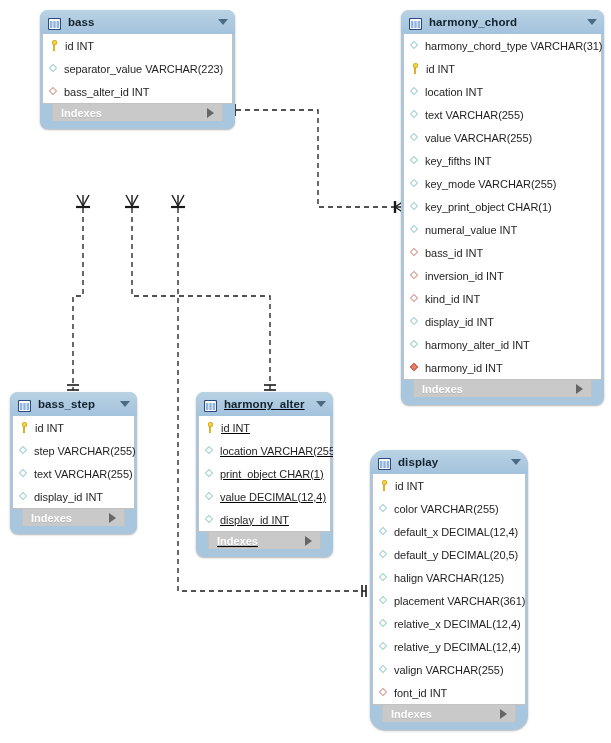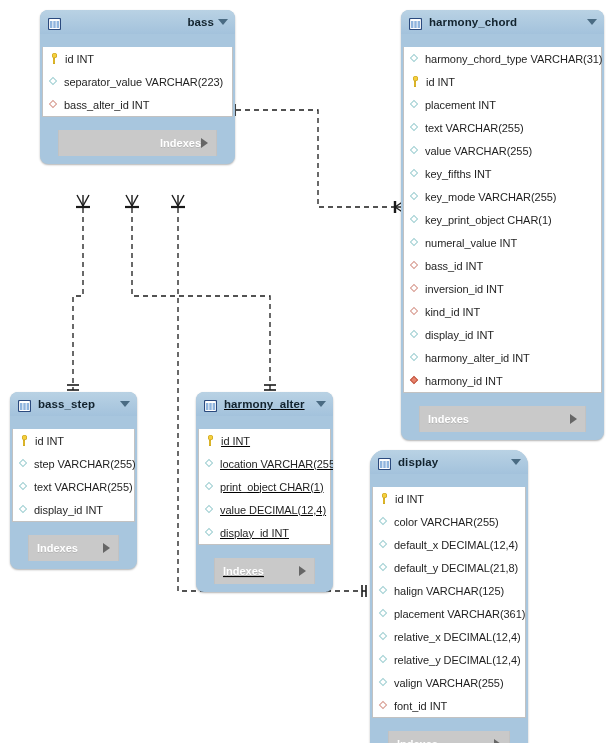--- a/index.html
+++ b/index.html
@@ -76,21 +76,21 @@
     border-top: 6px solid #4a6b83;
     margin-left: 4px;
   }
 
   .tbl-cols {
     background: #ffffff;
     border-left: 1px solid #c2c2c2;
     border-right: 1px solid #c2c2c2;
     border-bottom: 1px solid #c2c2c2;
     box-sizing: border-box;
-    margin: 13px 2px;
+    margin: 0 2px;
   }
   .col-row {
     height: 23px;
     display: flex;
     align-items: center;
     padding-left: 5px;
     box-sizing: border-box;
   }
   .col-ico {
     flex: 0 0 auto;
@@ -135,22 +135,22 @@
   .ico-dia.fk-nn::before { border-color: #c25a47; background: #e8826a; }
 
   .col-text {
     font-size: 11px;
     color: #1f1f1f;
     white-space: nowrap;
     letter-spacing: -0.05px;
   }
 
   .tbl-footer {
-    height: 26px;
-    margin: 0 18px;
+    height: 17px;
+    margin: 0 12px;
     background: #c9c9c9;
     display: flex;
     align-items: center;
     padding: 0 8px 0 8px;
     box-sizing: border-box;
     border-left: 1px solid #c2c2c2;
     border-right: 1px solid #c2c2c2;
   }
   .footer-label {
     font-size: 11px;
@@ -227,21 +227,21 @@
       <line x1="67" y1="385" x2="79" y2="385"></line>
       <line x1="67" y1="390" x2="79" y2="390"></line>
     </g>
     <g stroke="#1a1a1a" stroke-width="1.6" fill="none">
       <line x1="264" y1="385" x2="276" y2="385"></line>
       <line x1="264" y1="390" x2="276" y2="390"></line>
     </g>
   </svg>
 
   <div id="tables-layer">
-      <div class="table-box" style="left: 40px; top: 10px; width: 195px; text-align: right;">
+      <div class="table-box" style="left: 40px; top: 10px; width: 195px;">
         <div class="tbl-header">
           <span class="tbl-icon"><svg width="13" height="12" viewBox="0 0 13 12">
               <rect x="0.5" y="0.5" width="12" height="11" rx="1" fill="#ffffff" stroke="#2b4a7e" stroke-width="1.2"></rect>
               <rect x="2" y="3" width="2.4" height="7" fill="#8fb4dd"></rect>
               <rect x="5.3" y="3" width="2.4" height="7" fill="#8fb4dd"></rect>
               <rect x="8.6" y="3" width="2.4" height="7" fill="#8fb4dd"></rect>
             </svg></span>
           <span class="tbl-title">bass</span>
           <span class="tbl-caret"></span>
         </div>
@@ -279,21 +279,21 @@
           <div class="col-row">
             <span class="col-ico ico-dia"></span>
             <span class="col-text">harmony_chord_type VARCHAR(31)</span>
           </div>
           <div class="col-row">
             <span class="col-ico ico-key"></span>
             <span class="col-text">id INT</span>
           </div>
           <div class="col-row">
             <span class="col-ico ico-dia"></span>
-            <span class="col-text">placement INT</span>
+            <span class="col-text">location INT</span>
           </div>
           <div class="col-row">
             <span class="col-ico ico-dia"></span>
             <span class="col-text">text VARCHAR(255)</span>
           </div>
           <div class="col-row">
             <span class="col-ico ico-dia"></span>
             <span class="col-text">value VARCHAR(255)</span>
           </div>
           <div class="col-row">
@@ -433,21 +433,21 @@
           <div class="col-row">
             <span class="col-ico ico-dia"></span>
             <span class="col-text">color VARCHAR(255)</span>
           </div>
           <div class="col-row">
             <span class="col-ico ico-dia"></span>
             <span class="col-text">default_x DECIMAL(12,4)</span>
           </div>
           <div class="col-row">
             <span class="col-ico ico-dia"></span>
-            <span class="col-text">default_y DECIMAL(21,8)</span>
+            <span class="col-text">default_y DECIMAL(20,5)</span>
           </div>
           <div class="col-row">
             <span class="col-ico ico-dia"></span>
             <span class="col-text">halign VARCHAR(125)</span>
           </div>
           <div class="col-row">
             <span class="col-ico ico-dia"></span>
             <span class="col-text">placement VARCHAR(361)</span>
           </div>
           <div class="col-row">

